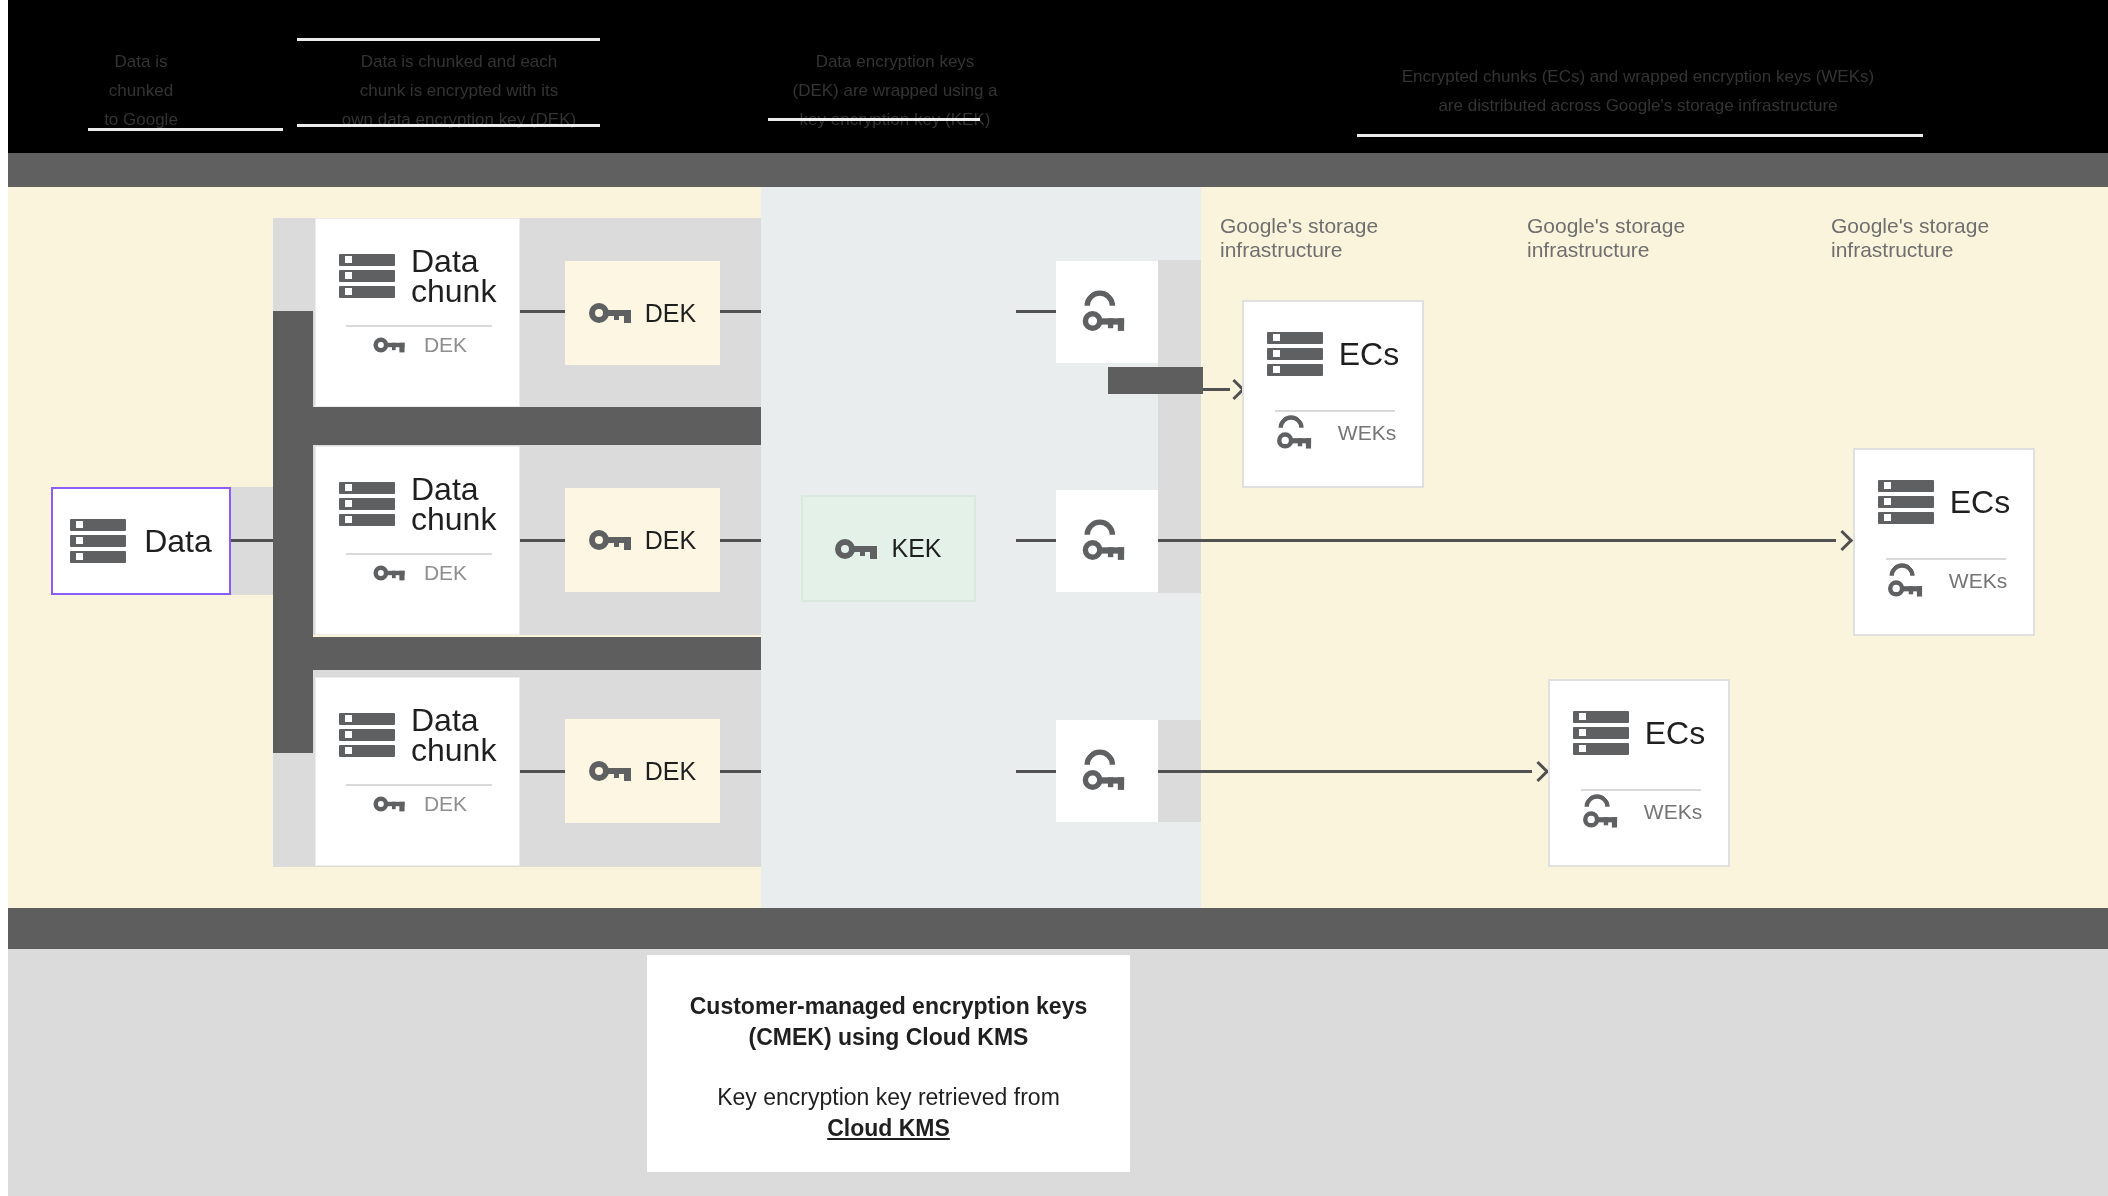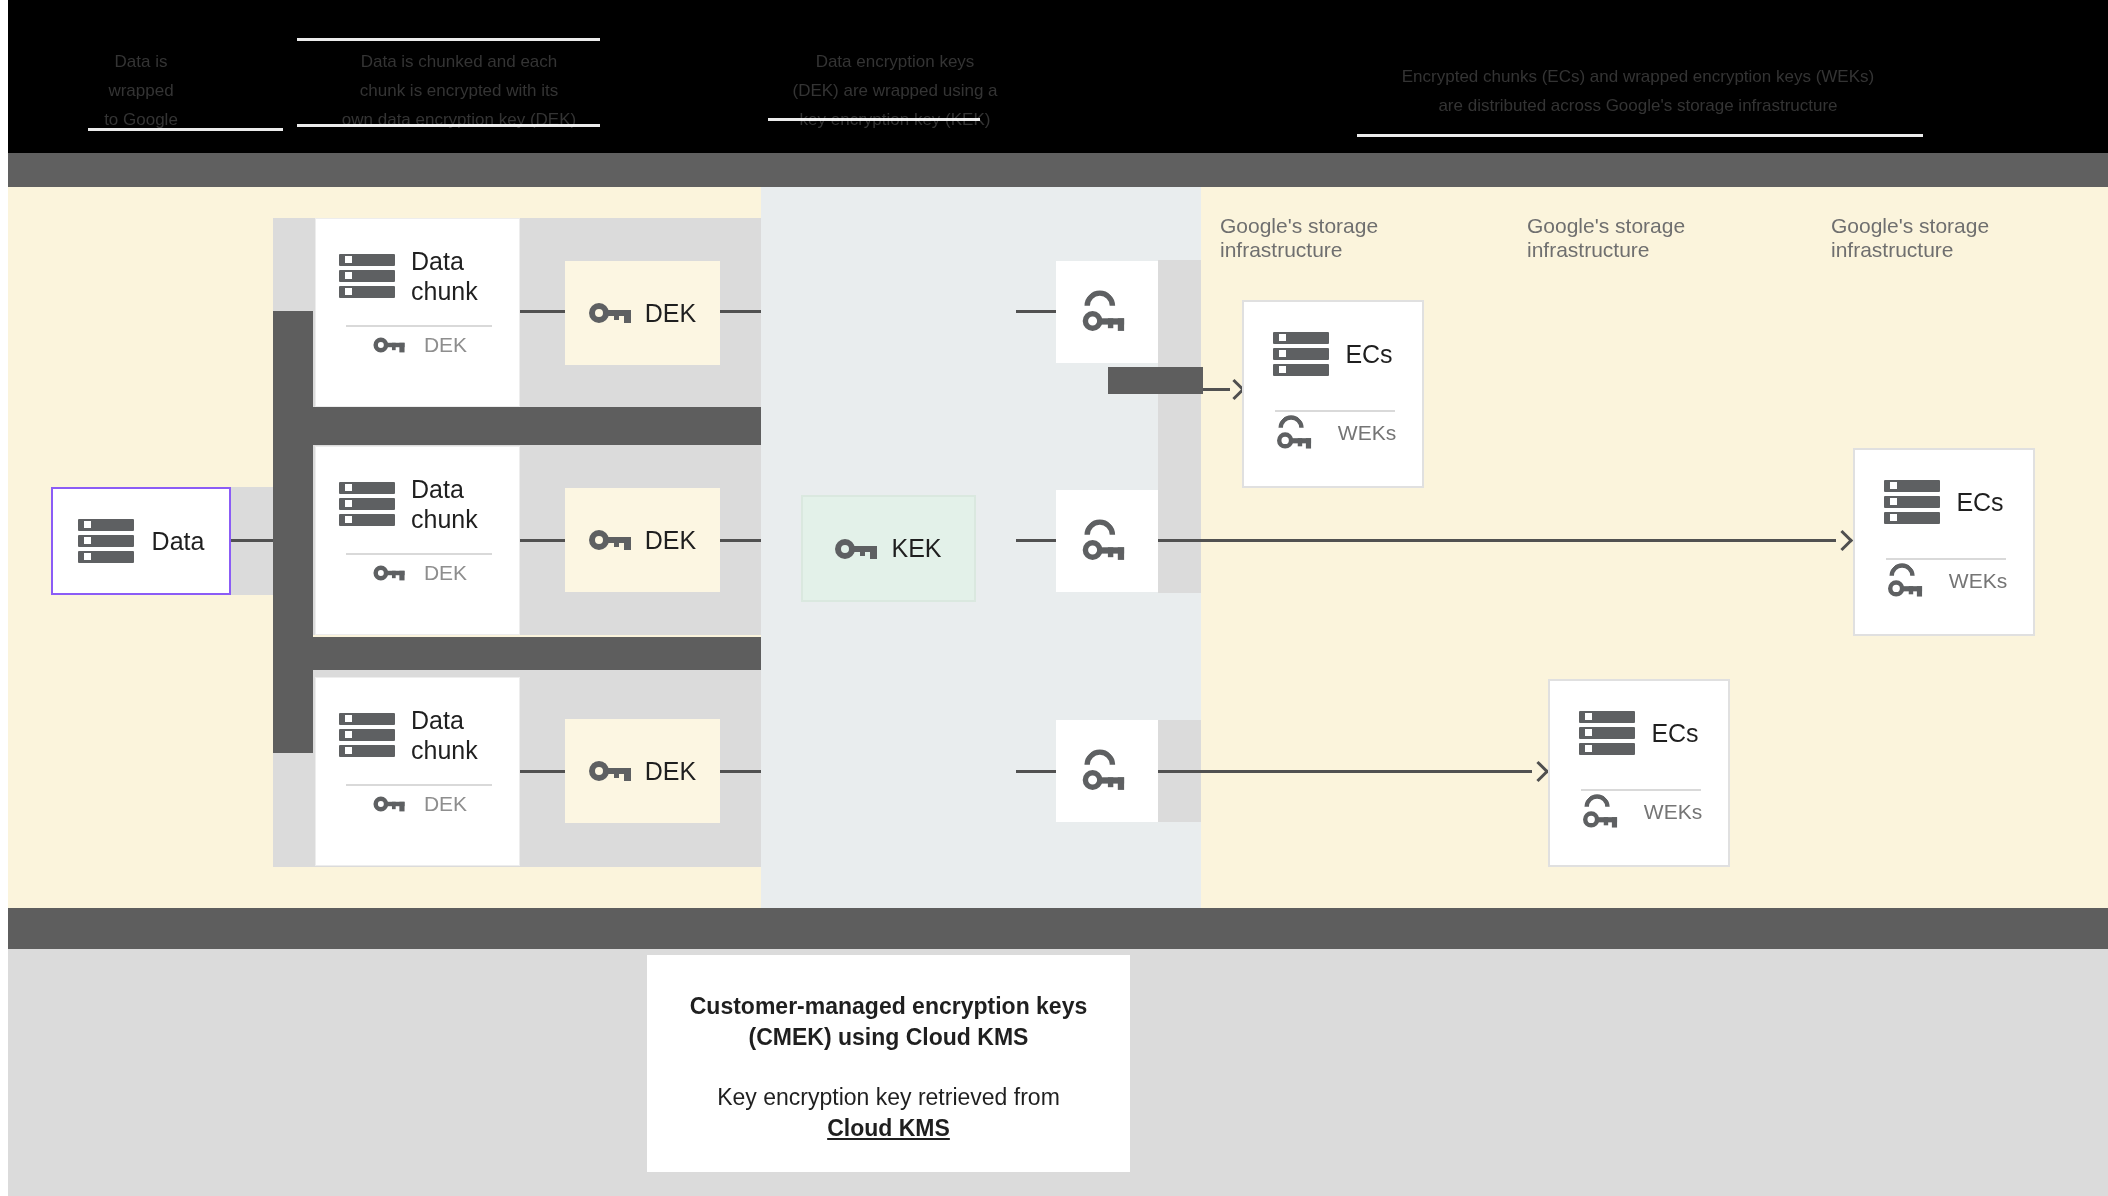--- a/index.html
+++ b/index.html
@@ -24,21 +24,21 @@
   .sec-blue{background:var(--bluegray);}
   .gband{background:var(--band);}
   .dbar{background:var(--dark);}
   .hline{position:absolute;height:3px;background:var(--line);}
   .ahead{position:absolute;width:15px;height:15px;border-top:3px solid #4F4F4F;border-right:3px solid #4F4F4F;transform:rotate(45deg);}
 
   
   .card{position:absolute;background:#fff;}
   .bordered{border:2px solid #8b5cf6;}
   .cardrow{display:flex;align-items:center;justify-content:center;gap:16px;}
-  .biglabel{font-size:25px;color:var(--tdark);}
+  .biglabel{font-size:32px;color:var(--tdark);}
   .smalllabel{font-size:21px;color:var(--tgray);}
   .carddivider{position:absolute;height:2px;background:#D9D9D9;}
 
   
   .dicon{width:56px;}
   .dicon i{display:block;height:12px;margin-bottom:4px;background:var(--ink);border-radius:1px;position:relative;}
   .dicon i:last-child{margin-bottom:0;}
   .dicon i::after{content:"";position:absolute;left:6px;top:2px;width:7px;height:7px;background:#fff;}
 
   
@@ -70,21 +70,21 @@
   .caption .b{font-weight:bold;text-decoration:underline;}
 </style>
 </head>
 <body>
 
 <div class="stage">
 
   <div class="abs hdr">
     <div class="hcol" style="left:23px;top:47px;width:220px;">
       <div>Data is</div>
-      <div>wrapped</div>
+      <div>chunked</div>
       <div>to Google</div>
     </div>
     <div class="hcol" style="left:276px;top:47px;width:350px;text-align:center;">
       <div>Data is chunked and each</div>
       <div>chunk is encrypted with its</div>
       <div>own data encryption key (DEK)</div>
     </div>
     <div class="hcol" style="left:712px;top:47px;width:350px;">
       <div>Data encryption keys</div>
       <div>(DEK) are wrapped using a</div>

